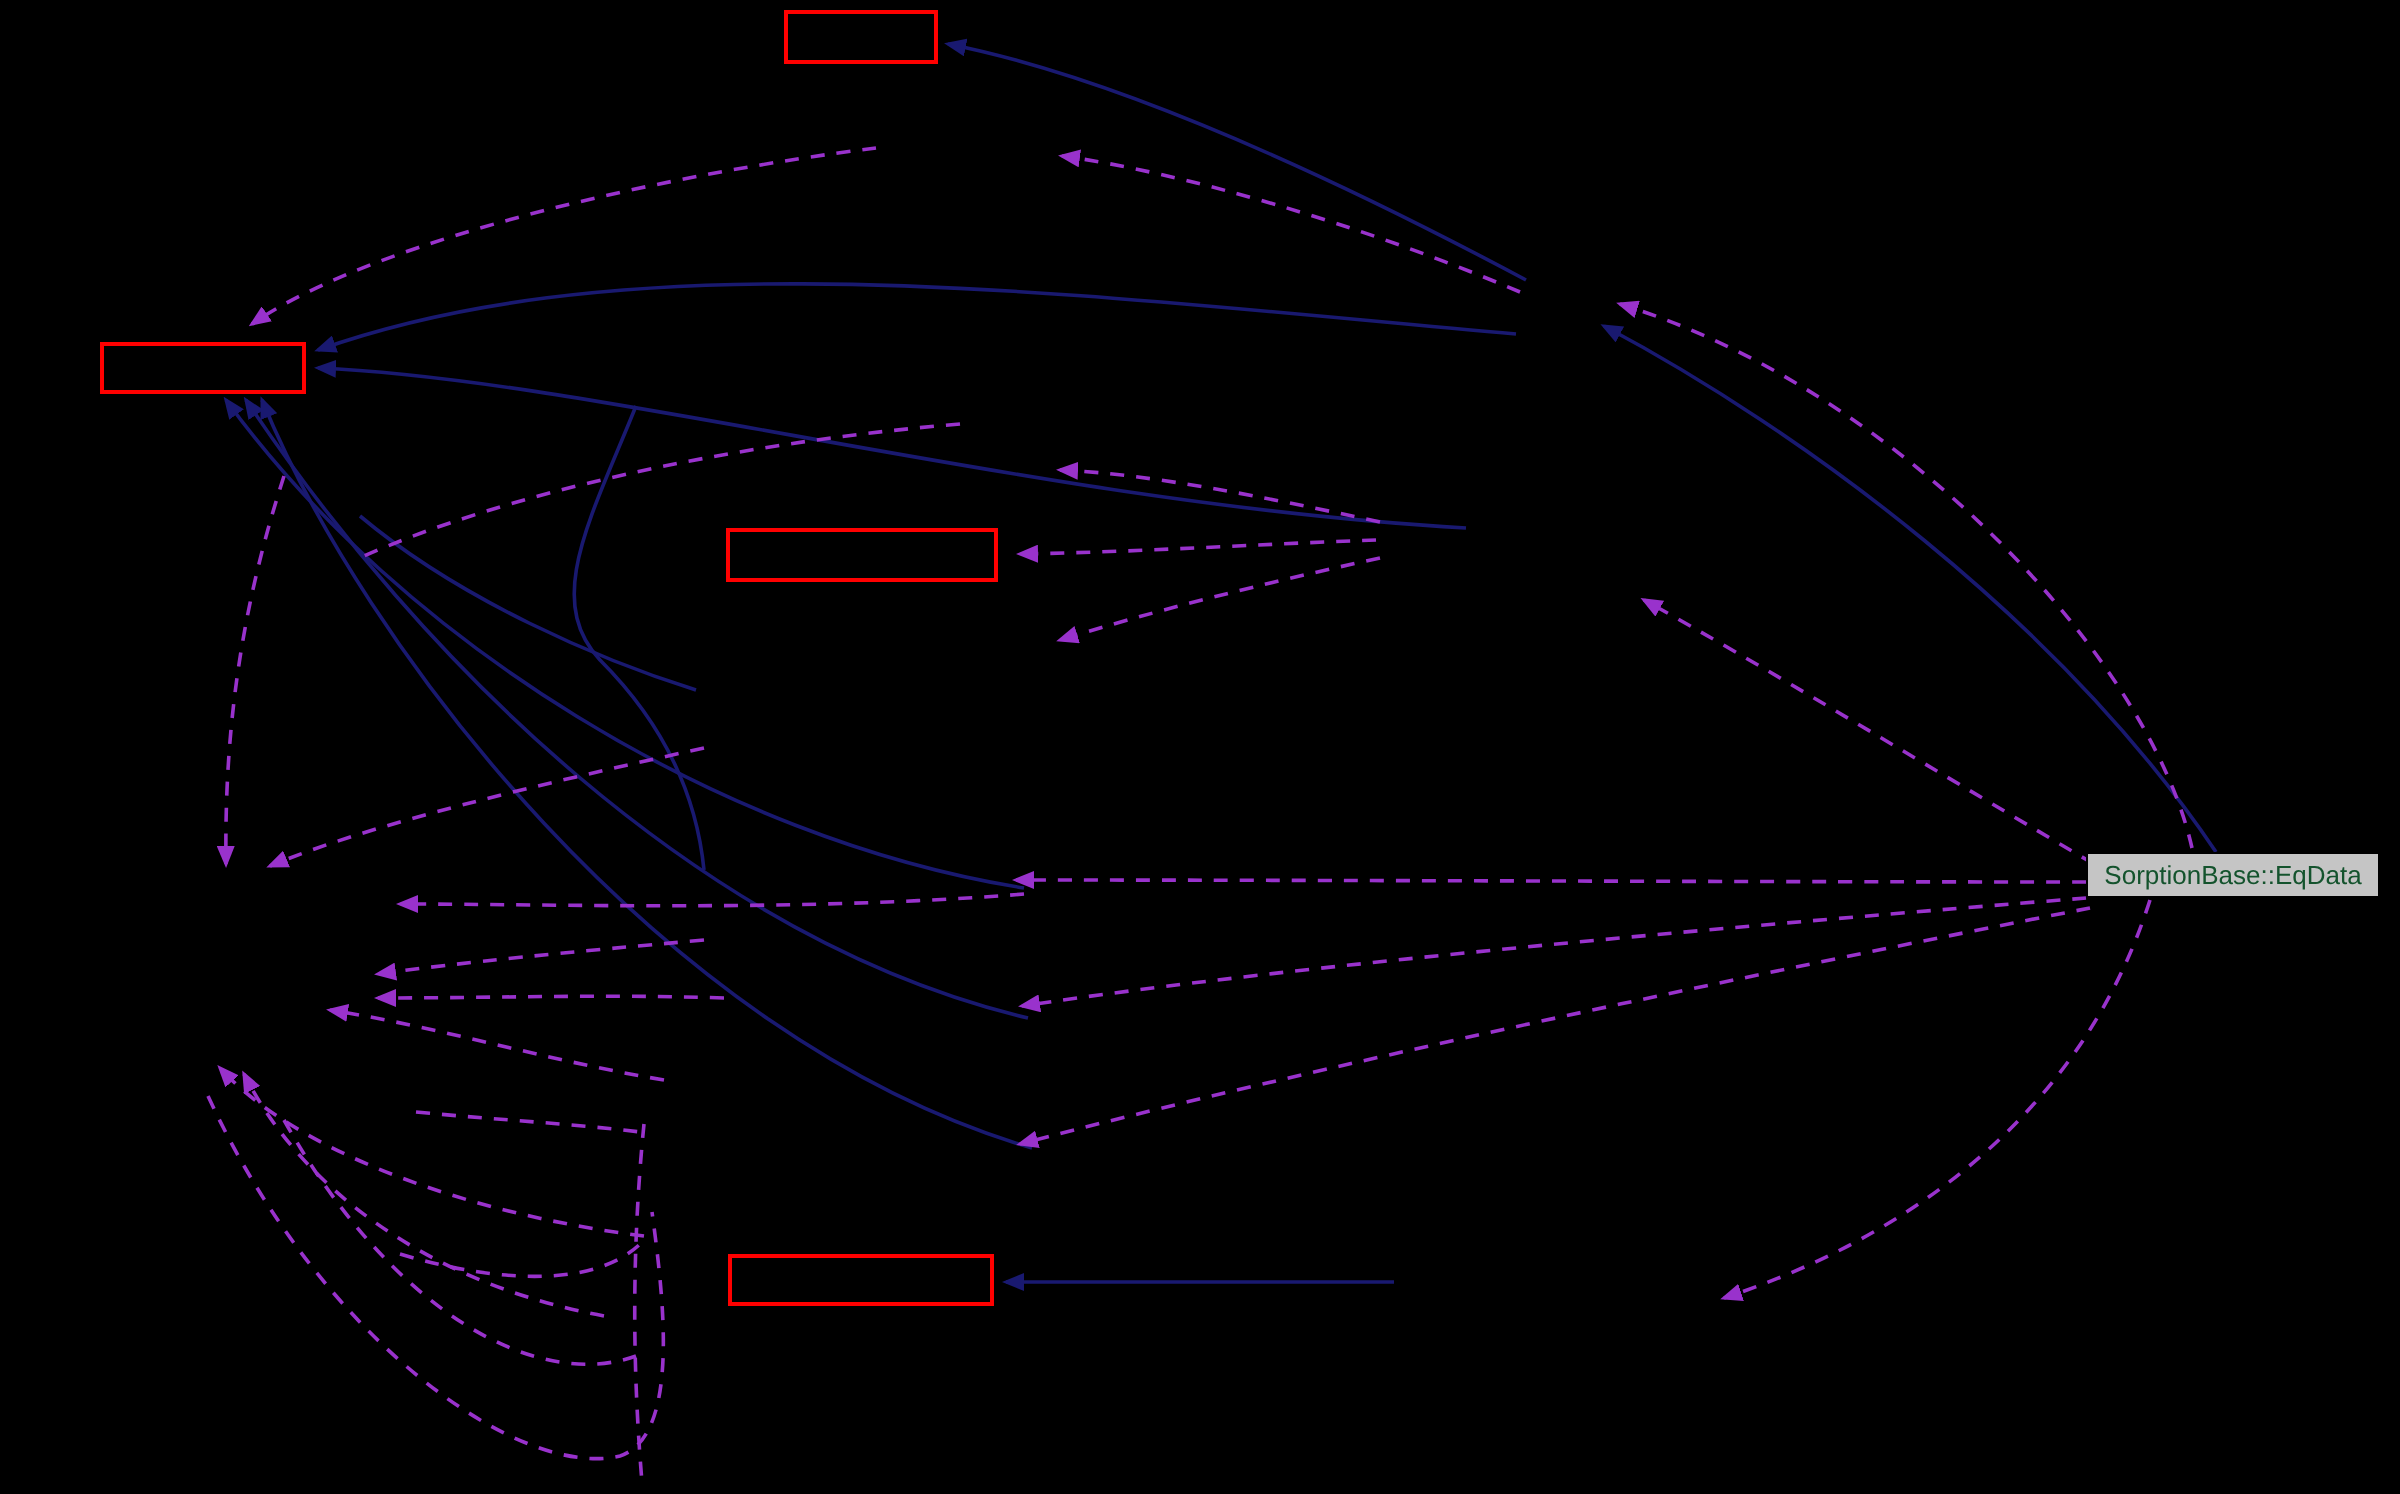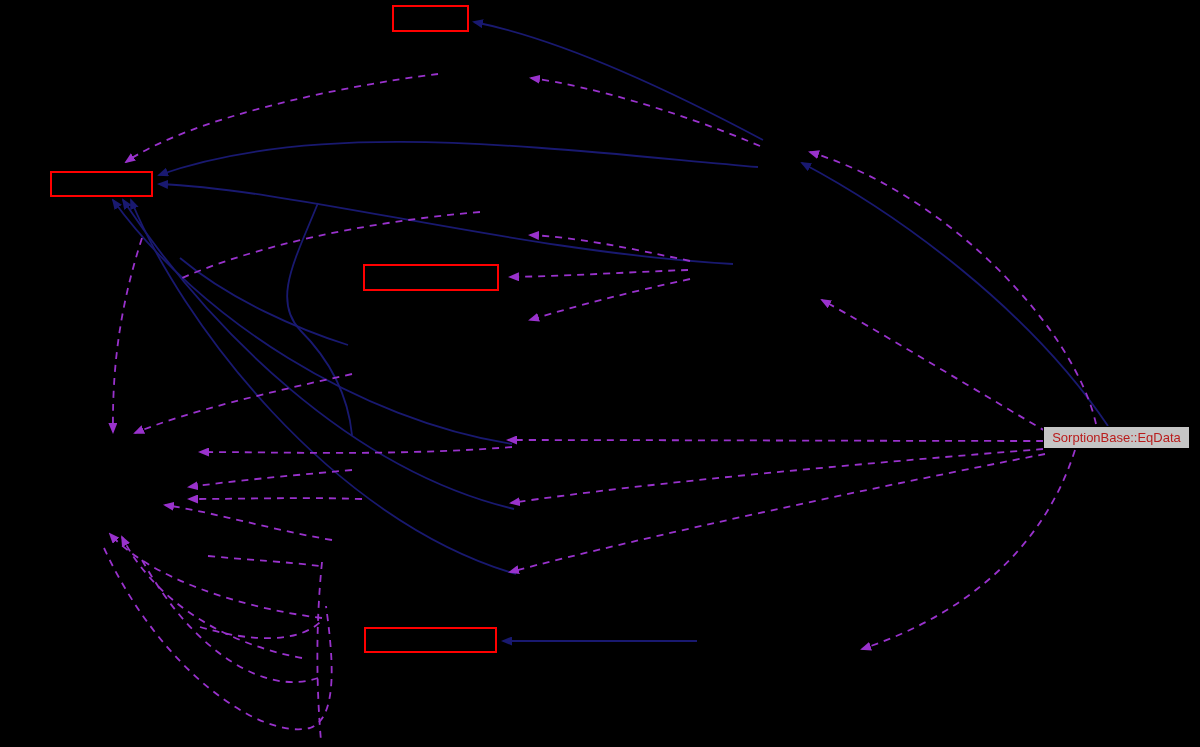--- a/index.html
+++ b/index.html
@@ -73,16 +73,16 @@
       <path d="M322,562 C316,622 316,682 321,741" fill="none" stroke="#9932cc" stroke-width="1.8" stroke-dasharray="7,6"></path>
       <path d="M208,556 C250,560 288,562 320,566" fill="none" stroke="#9932cc" stroke-width="1.8" stroke-dasharray="7,6"></path>
       <path d="M200,627 C250,642 300,644 322,620" fill="none" stroke="#9932cc" stroke-width="1.8" stroke-dasharray="7,6"></path>
       <path d="M480,212 C360,222 250,248 182,278" fill="none" stroke="#9932cc" stroke-width="1.8" stroke-dasharray="7,6"></path>
     </svg>
 
   <div class="gnode red" style="left: 392px; top: 5px; width: 77px; height: 27px; border-color: rgb(255, 0, 0);"></div>
   <div class="gnode red" style="left: 50px; top: 171px; width: 103px; height: 26px; border-color: rgb(255, 0, 0);"></div>
   <div class="gnode red" style="left: 363px; top: 264px; width: 136px; height: 27px; border-color: rgb(255, 0, 0);"></div>
   <div class="gnode red" style="left: 364px; top: 627px; width: 133px; height: 26px; border-color: rgb(255, 0, 0);"></div>
-  <div class="gnode selected" style="left: 1043px; top: 426px; width: 147px; height: 23px; background: rgb(197, 197, 197); border-color: rgb(0, 0, 0); color: #b91c1c;">
+  <div class="gnode selected" style="left: 1043px; top: 426px; width: 147px; height: 23px; background: rgb(197, 197, 197); border-color: rgb(0, 0, 0); color: #14532d;">
     <span>SorptionBase::EqData</span>
   </div>
 </div>
 
 </body></html>

